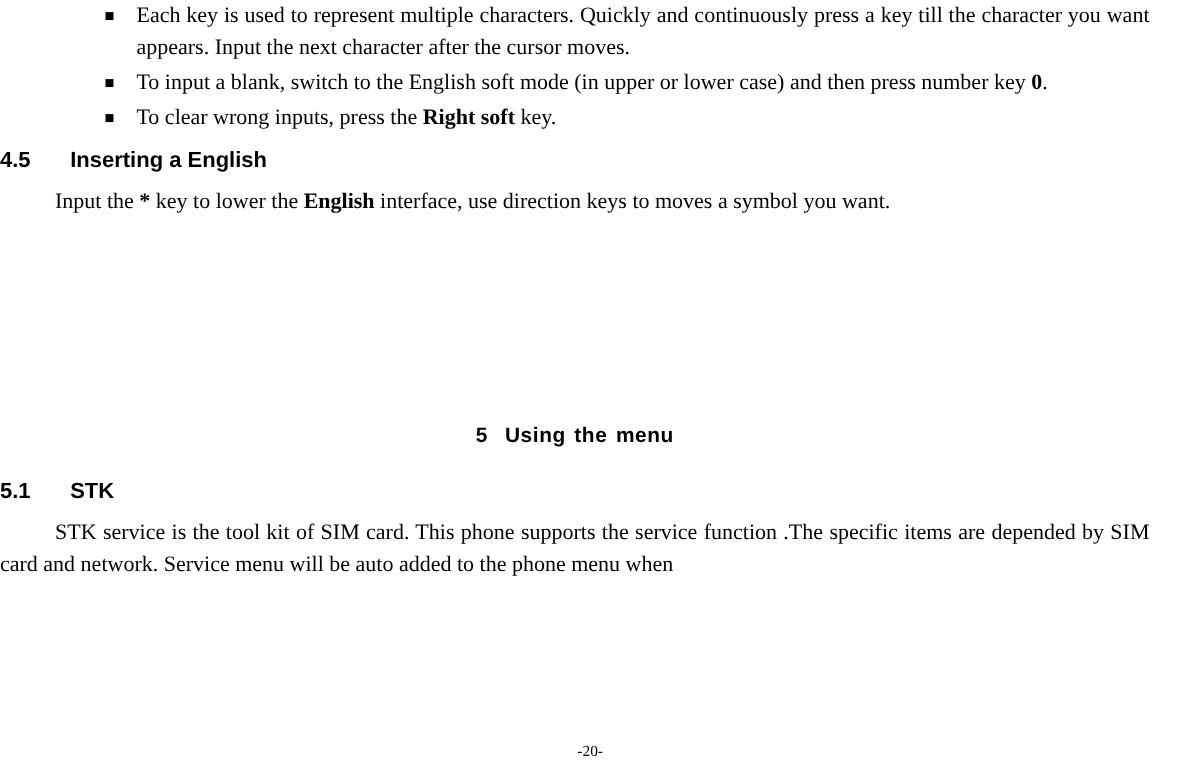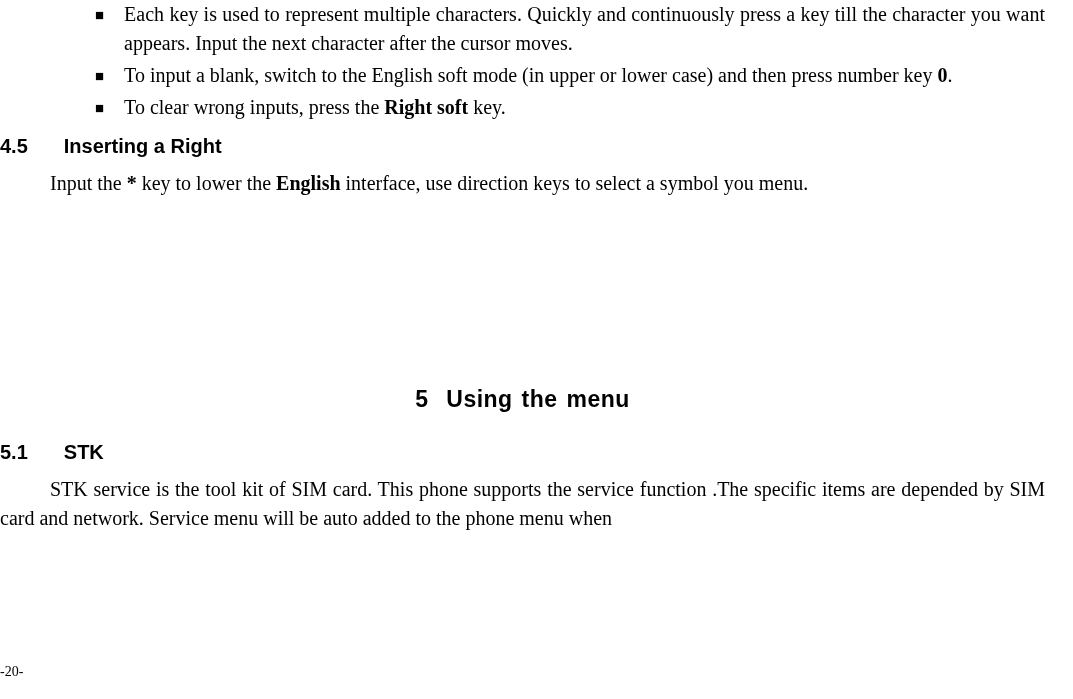--- a/index.html
+++ b/index.html
@@ -51,32 +51,33 @@
       margin-right: 36px;
     }
     .body-para {
       margin-left: 50px;
       margin-bottom: 6px;
       text-align: justify;
     }
     .chapter-heading {
       font-family: 'SimHei', 'Arial Black', Arial, sans-serif;
       font-weight: 900;
-      font-size: 23px;
+      font-size: 19px;
       text-align: center;
       margin-top: 185px;
       margin-bottom: 22px;
       word-spacing: 2px;
       letter-spacing: 0.5px;
     }
     .page-number {
       position: absolute;
-      bottom: 17px;
+      bottom: 5px;
       left: 0;
       right: 0;
+      text-align: center;
       font-size: 14px;
       font-family: 'Times New Roman', Times, serif;
       margin-top: 40px;
     }
     .bold {
       font-weight: bold;
     }
     .para-body {
       margin-left: 0;
       text-indent: 50px;
@@ -95,24 +96,24 @@
       <div class="bullet-marker">■</div>
       <div class="bullet-text"><span>To input a blank, switch to the English soft mode (in upper or lower case) and then press number key </span><span class="bold">0</span><span>.</span></div>
     </div>
     <div class="bullet-item">
       <div class="bullet-marker">■</div>
       <div class="bullet-text"><span>To clear wrong inputs, press the </span><span class="bold">Right soft</span><span> key.</span></div>
     </div>
   </div>
 
 <div class="section-heading">
-  <span class="section-num">4.5</span><span>Inserting a Right</span>
+  <span class="section-num">4.5</span><span>Inserting a English</span>
 </div>
 
-<div class="body-para" id="section45para"><span>Input the </span><span class="bold">*</span><span> key to lower the </span><span class="bold">English</span><span> interface, use direction keys to select a symbol you menu.</span></div>
+<div class="body-para" id="section45para"><span>Input the </span><span class="bold">*</span><span> key to lower the </span><span class="bold">English</span><span> interface, use direction keys to moves a symbol you want.</span></div>
 
 <div class="chapter-heading">
   <span>5</span>&nbsp;&nbsp;<span>Using the menu</span>
 </div>
 
 <div class="section-heading">
   <span class="section-num">5.1</span><span>STK</span>
 </div>
 
 <div class="para-body">STK service is the tool kit of SIM card. This phone supports the service function .The specific items are depended by SIM card and network. Service menu will be auto added to the phone menu when</div>

